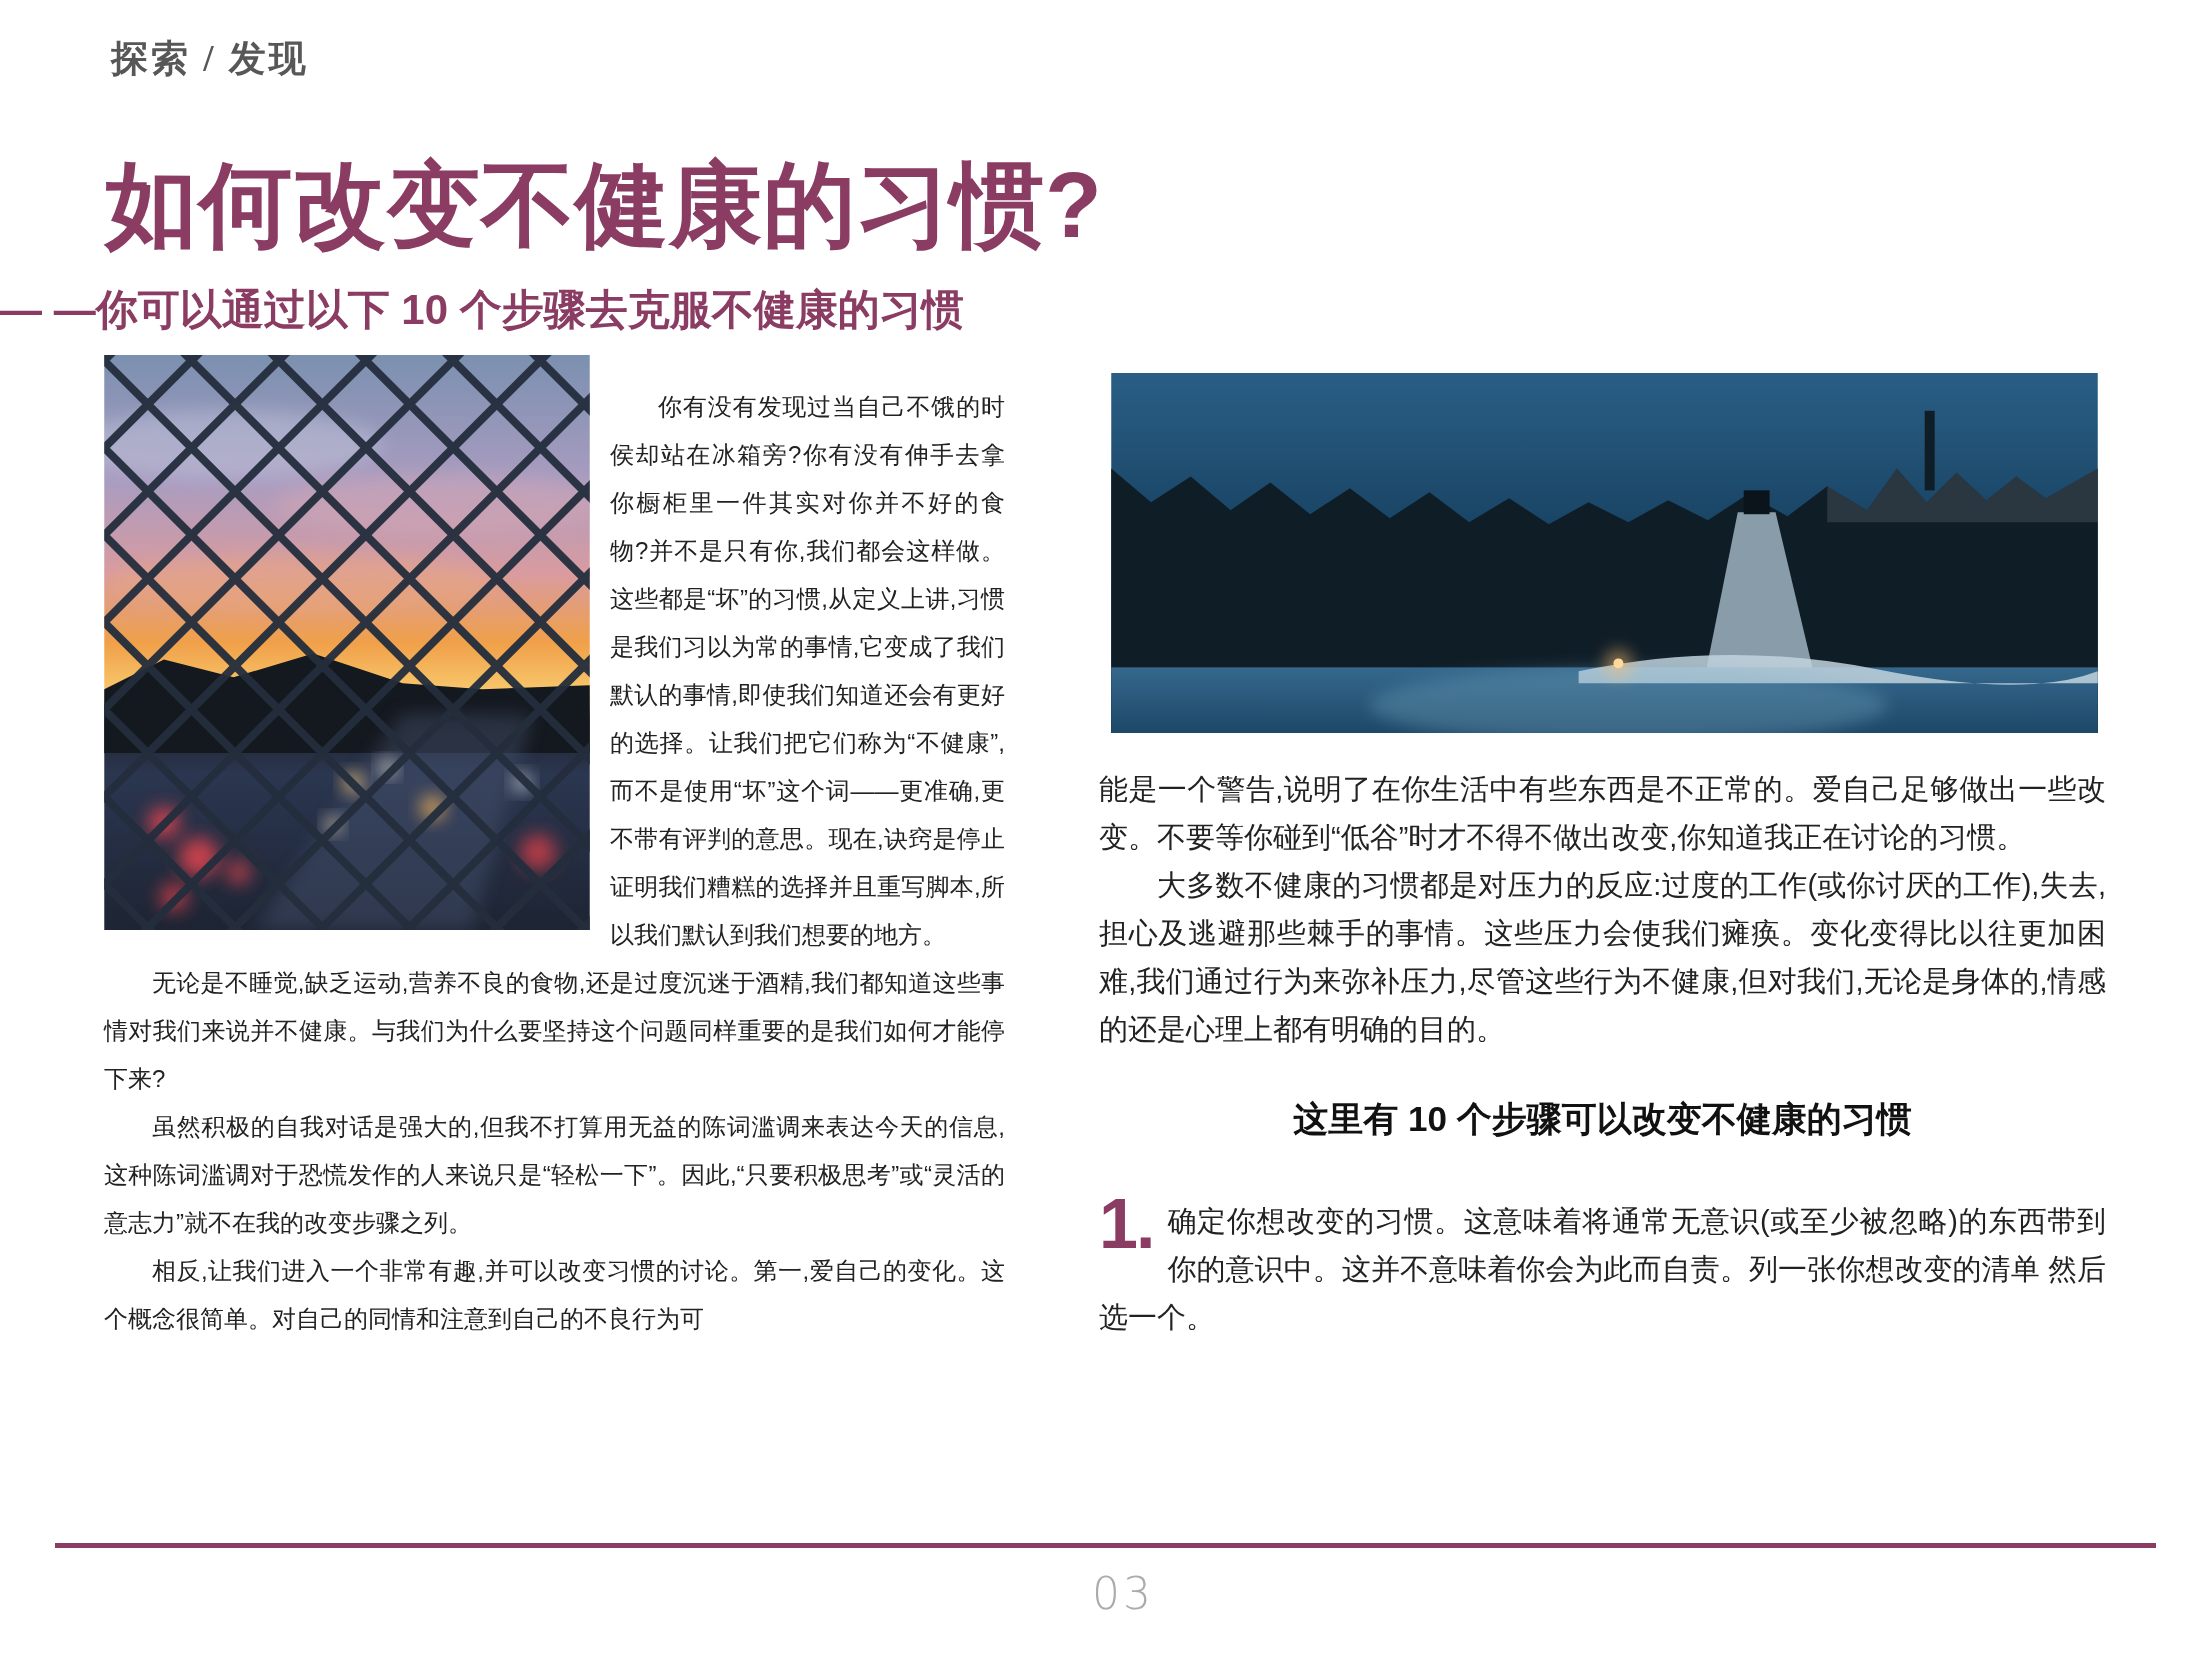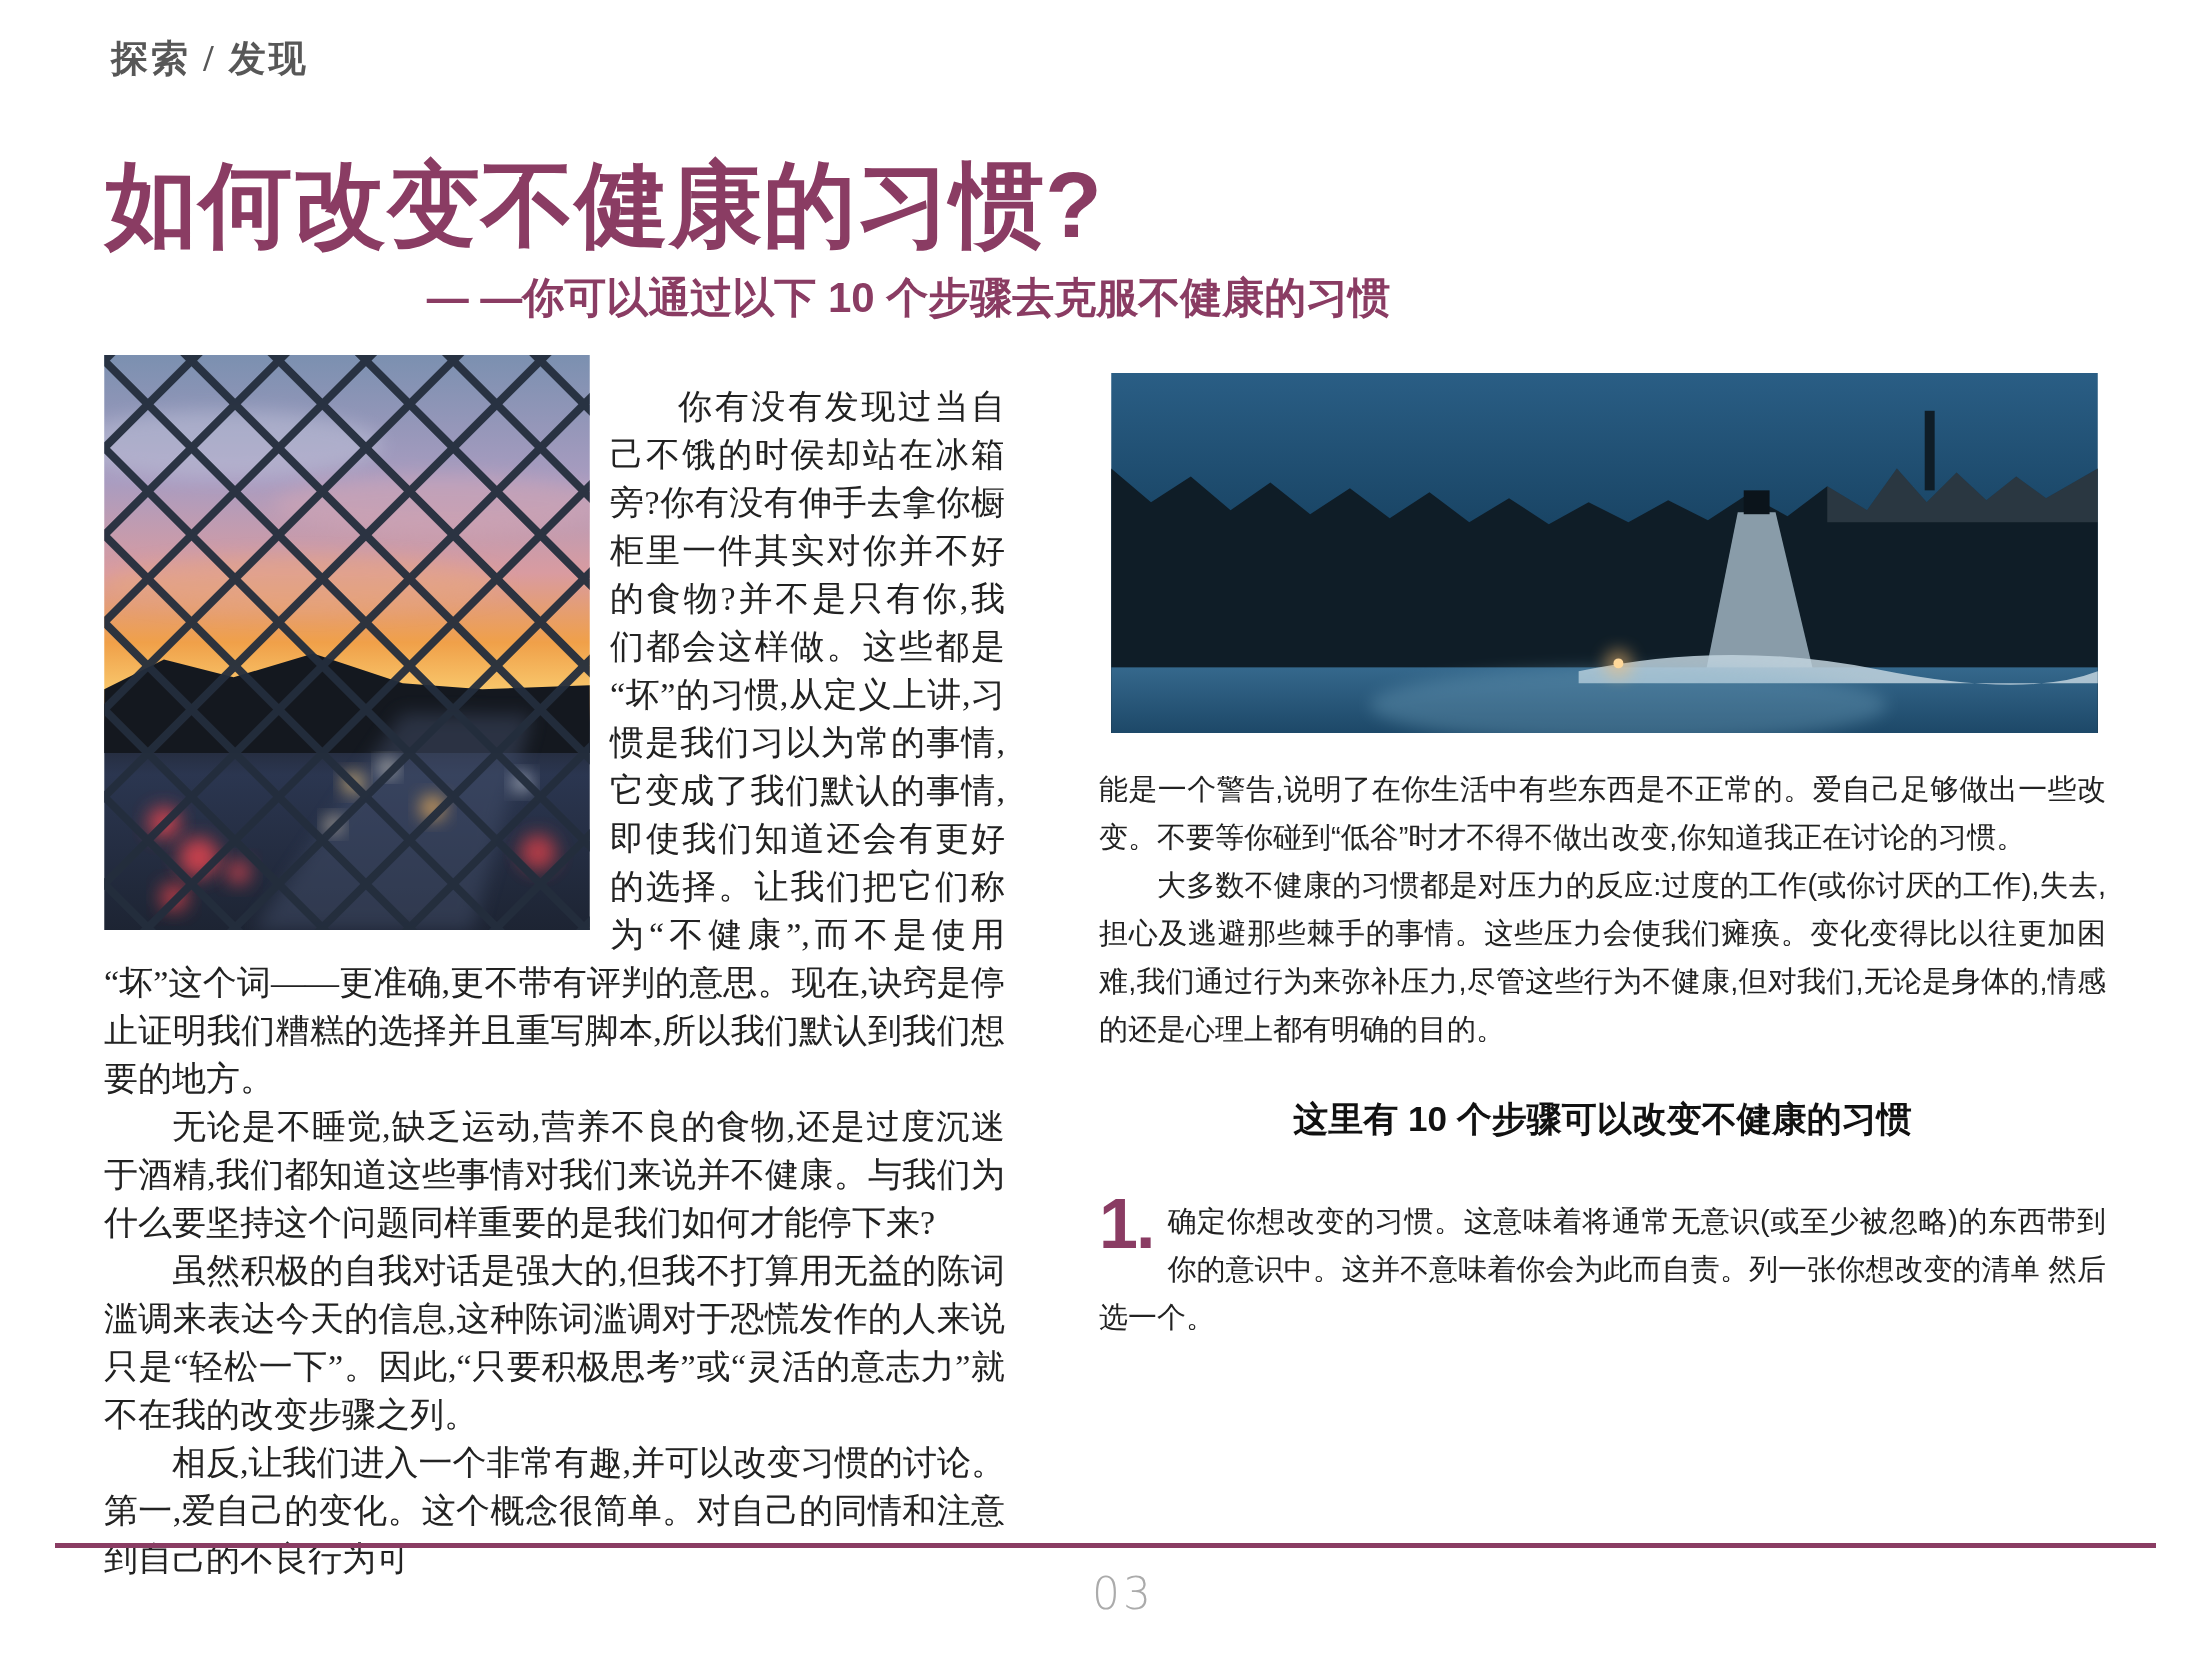--- a/index.html
+++ b/index.html
@@ -18,28 +18,27 @@
     position:absolute;left:111px;top:34px;
     font-family:"Liberation Serif",serif;font-size:37px;font-weight:bold;
     color:var(--gray);letter-spacing:3px;
   }
   .title{
     position:absolute;left:105px;top:155px;
     font-size:93px;font-weight:900;color:var(--accent);
     letter-spacing:1px;line-height:1.08;white-space:nowrap;text-align:center;
   }
   .subtitle{
-    position:absolute;left:0;top:270px;width:1817px;text-align:center;
+    position:absolute;left:0;top:282px;width:1817px;text-align:left;
     font-size:42px;font-weight:bold;color:var(--accent);white-space:nowrap;
   }
   .col-left{
     position:absolute;left:104px;top:355px;width:901px;
-    font-size:34px;line-height:48px;color:var(--body);
+    font-size:24px;line-height:48px;color:var(--body);
     text-align:justify;
-    font-family:Liberation Serif, serif;
   }
   .col-left p,.col-right p{margin:0;}
   .indent{text-indent:2em;}
   .fence-fig{
     float:left;width:486px;height:575px;margin:0 20px 24px 0;
     overflow:hidden;
   }
   .p-first{padding-top:28px;text-indent:2em;}
   .col-right{
     position:absolute;left:1099px;top:373px;width:1007px;

